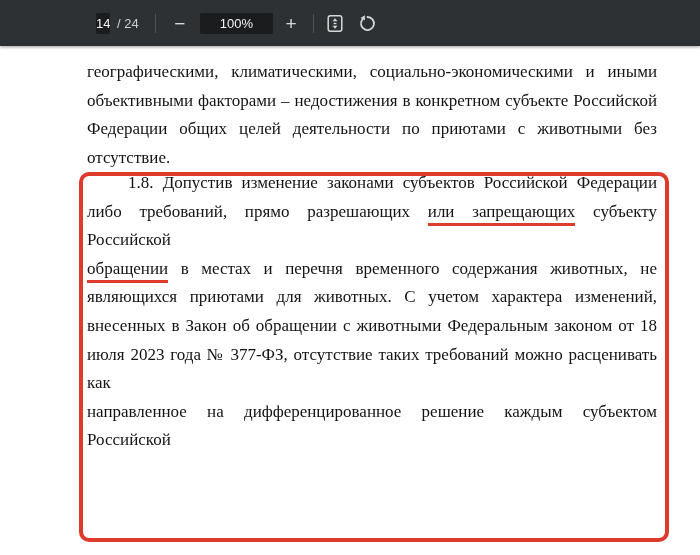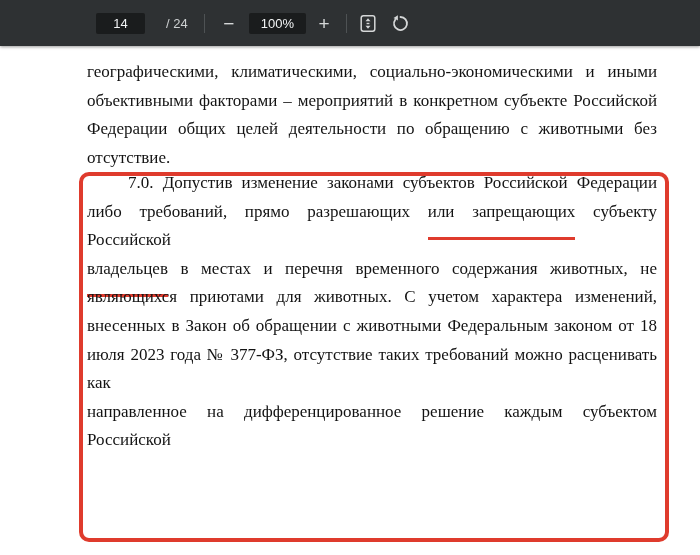--- a/index.html
+++ b/index.html
@@ -25,40 +25,40 @@
     position:absolute;top:0;left:0;width:700px;height:46px;
     background:var(--toolbar-bg);
     box-shadow:0 1px 3px rgba(0,0,0,.4);
     z-index:5;
   }
   .tb-controls{
     position:absolute;left:96px;top:0;height:46px;
     display:flex;align-items:center;
   }
   .page-input{
-    width:49px;height:21px;background:var(--field-bg);
+    width:14px;height:21px;background:var(--field-bg);
     border:none;outline:none;color:var(--toolbar-text);
     text-align:center;font-size:13px;border-radius:2px;
     font-family:"Liberation Sans",sans-serif;padding:0;
   }
-  .page-total{color:var(--toolbar-muted);font-size:13px;margin-left:21px;white-space:pre;}
+  .page-total{color:var(--toolbar-muted);font-size:13px;margin-left:7px;white-space:pre;}
   .sep{width:1px;height:19px;background:var(--separator);}
   .sep.s1{margin-left:16px;}
   .sep.s2{margin-left:9px;}
   .tb-btn{
     background:none;border:none;padding:0;margin:0;cursor:pointer;
     color:var(--toolbar-icon);display:flex;align-items:center;justify-content:center;
   }
   .btn-zoom-out{width:26px;height:26px;margin-left:11px;font-size:19px;line-height:1;}
   .btn-zoom-in{width:26px;height:26px;margin-left:5px;font-size:19px;line-height:1;}
   .zoom-box{
     min-width:40px;height:21px;background:var(--field-bg);
     color:var(--toolbar-text);font-size:13px;border-radius:2px;
     display:flex;align-items:center;justify-content:center;
-    margin-left:7px;padding:0 12px;cursor:pointer;
+    margin-left:7px;padding:0 20px;cursor:pointer;
   }
   .btn-icon{width:28px;height:28px;margin-left:8px;}
   .btn-icon + .btn-icon{margin-left:4px;}
   .btn-icon svg{display:block;}
   
   .viewer{
     position:absolute;top:58px;left:0;width:680px;height:509px;
     background:var(--page-bg);
   }
   .para{
@@ -66,21 +66,21 @@
     font-family:"Liberation Serif","DejaVu Serif",serif;
     font-size:17px;line-height:28.6px;color:var(--body-text);
   }
   .para-intro{top:0px;}
   .para-boxed{top:111px;}
   .line{text-align:justify;}
   .line.j{text-align-last:justify;}
   .line.ind{text-indent:41px;}
   .redline{
     border-bottom:3.5px solid var(--red);
-    padding-bottom:16px;
+    padding-bottom:2px;
   }
   .annotation-box{
     position:absolute;left:79px;top:114px;
     width:590px;height:370px;
     border:4px solid var(--red);border-radius:10px;
     pointer-events:none;
   }
 </style>
 </head>
 <body>
@@ -115,27 +115,27 @@
           <path d="M6.9 1.2 L6.9 6.6 L2.5 3.9 Z" fill="currentColor"></path>
         </svg>
       </span>
     </button>
   </div>
 </div>
 
 <div class="viewer">
   <div class="para para-intro" id="intro-para">
       <div class="line j"><span>географическими, климатическими, социально-экономическими и иными</span></div>
-      <div class="line j"><span>объективными факторами – мероприятий в конкретном субъекте Российской</span></div>
-      <div class="line j"><span>Федерации общих целей деятельности по обращению с животными без</span></div>
+      <div class="line j"><span>объективными факторами – недостижения в конкретном субъекте Российской</span></div>
+      <div class="line j"><span>Федерации общих целей деятельности по приютами с животными без</span></div>
       <div class="line"><span>отсутствие.</span></div>
     </div>
   <div class="para para-boxed" id="boxed-para">
-      <div class="line j ind"><span>7.0. Допустив изменение законами субъектов Российской Федерации</span></div>
+      <div class="line j ind"><span>1.8. Допустив изменение законами субъектов Российской Федерации</span></div>
       <div class="line j"><span>либо требований, прямо разрешающих </span><span class="redline">или запрещающих</span><span> субъекту Российской</span></div>
-      <div class="line j"><span class="redline">владельцев</span><span> в местах и перечня временного содержания животных, не</span></div>
+      <div class="line j"><span class="redline">обращении</span><span> в местах и перечня временного содержания животных, не</span></div>
       <div class="line j"><span>являющихся приютами для животных. С учетом характера изменений,</span></div>
       <div class="line j"><span>внесенных в Закон об обращении с животными Федеральным законом от 18</span></div>
       <div class="line j"><span>июля 2023 года № 377-ФЗ, отсутствие таких требований можно расценивать как</span></div>
       <div class="line j"><span>направленное на дифференцированное решение каждым субъектом Российской</span></div>
     </div>
   <div class="annotation-box"></div>
 </div>
 
 </body></html>

